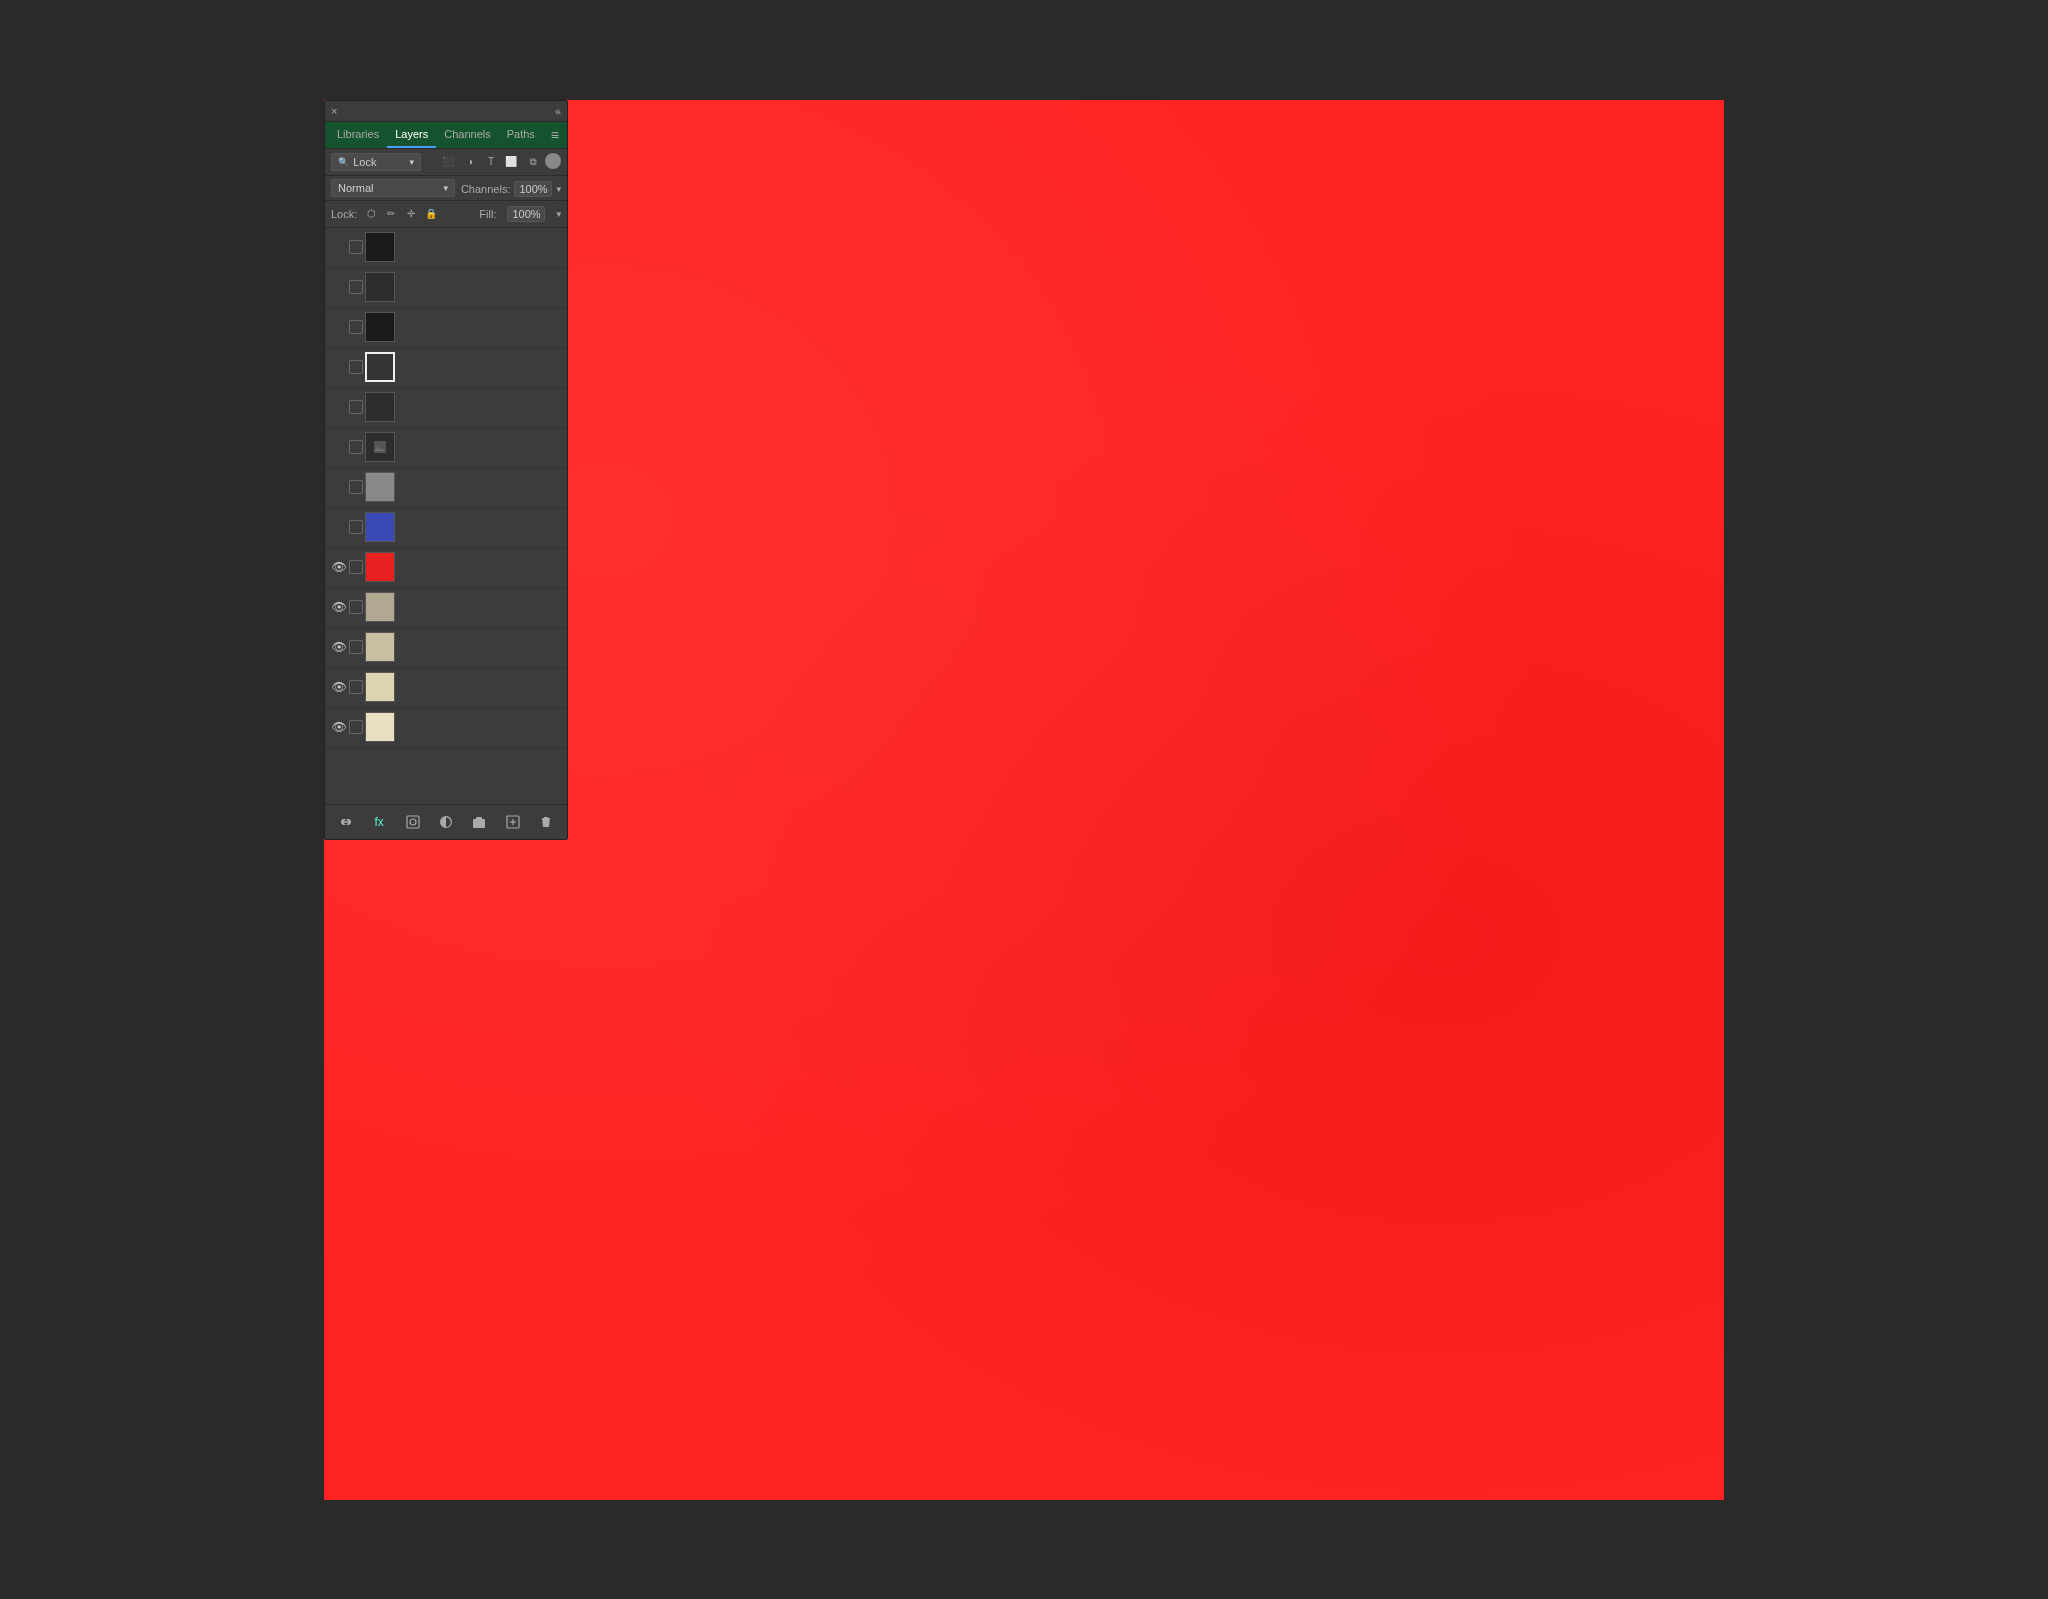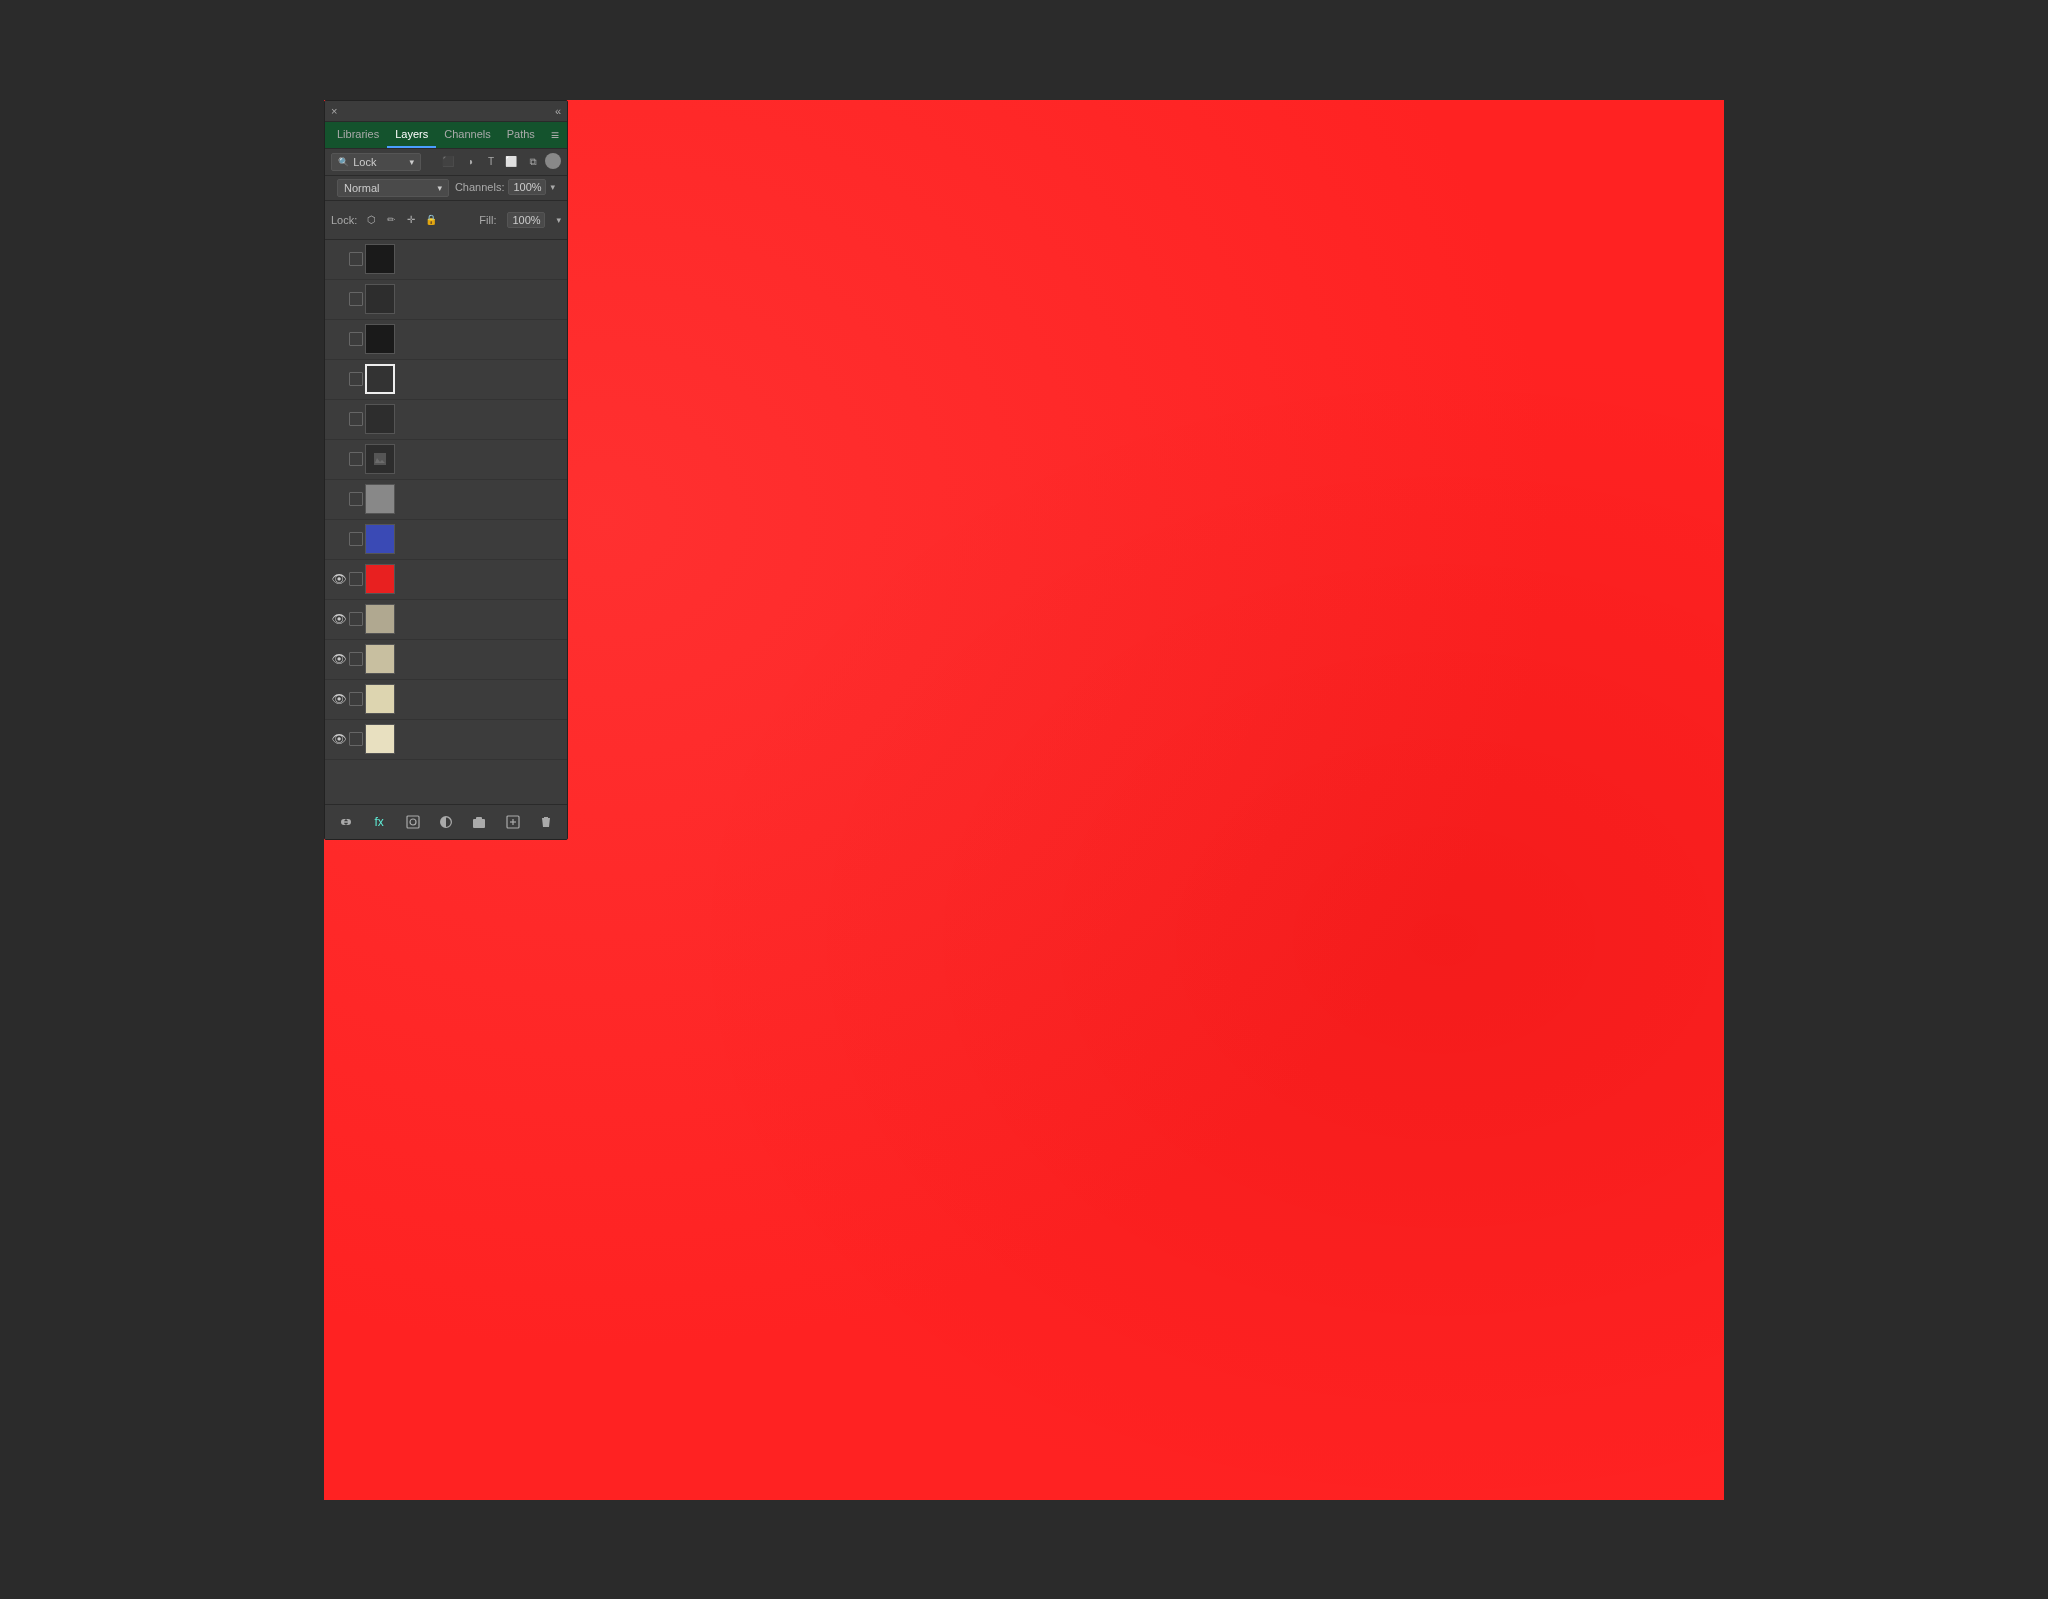--- a/index.html
+++ b/index.html
@@ -131,22 +131,22 @@
 
     .filter-icon.circle {
       width: 16px;
       height: 16px;
       border-radius: 50%;
       background: #888;
     }
 
     .blend-row {
       display: flex;
-      align-items: flex-start;
-      padding: 3px 12px;
+      align-items: flex-end;
+      padding: 3px 6px;
       gap: 6px;
       border-bottom: 1px solid #2a2a2a;
     }
 
     .blend-select {
       background: #4a4a4a;
       border: 1px solid #555;
       border-radius: 2px;
       padding: 2px 6px;
       font-size: 11px;
@@ -171,21 +171,21 @@
       background: #4a4a4a;
       border: 1px solid #555;
       border-radius: 2px;
       padding: 1px 4px;
       width: 38px;
     }
 
     .lock-row {
       display: flex;
       align-items: center;
-      padding: 11px 6px;
+      padding: 5px 6px;
       gap: 6px;
       border-bottom: 1px solid #2a2a2a;
     }
 
     .lock-label {
       font-size: 11px;
       color: #aaa;
     }
 
     .lock-icons {

